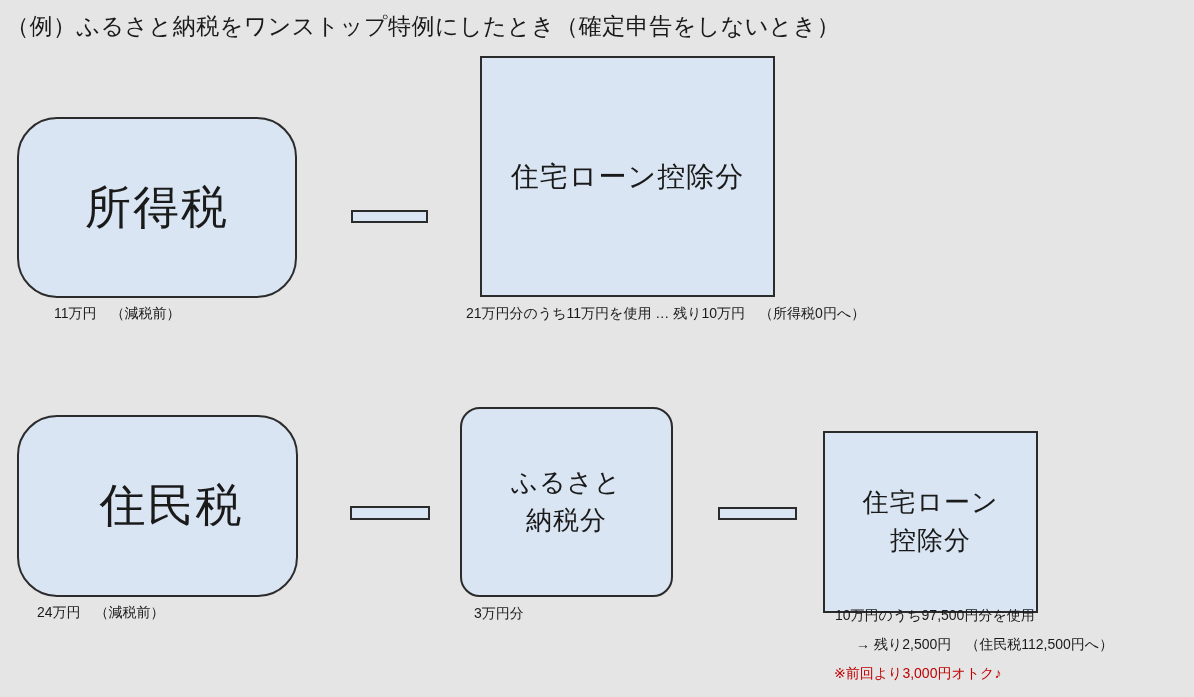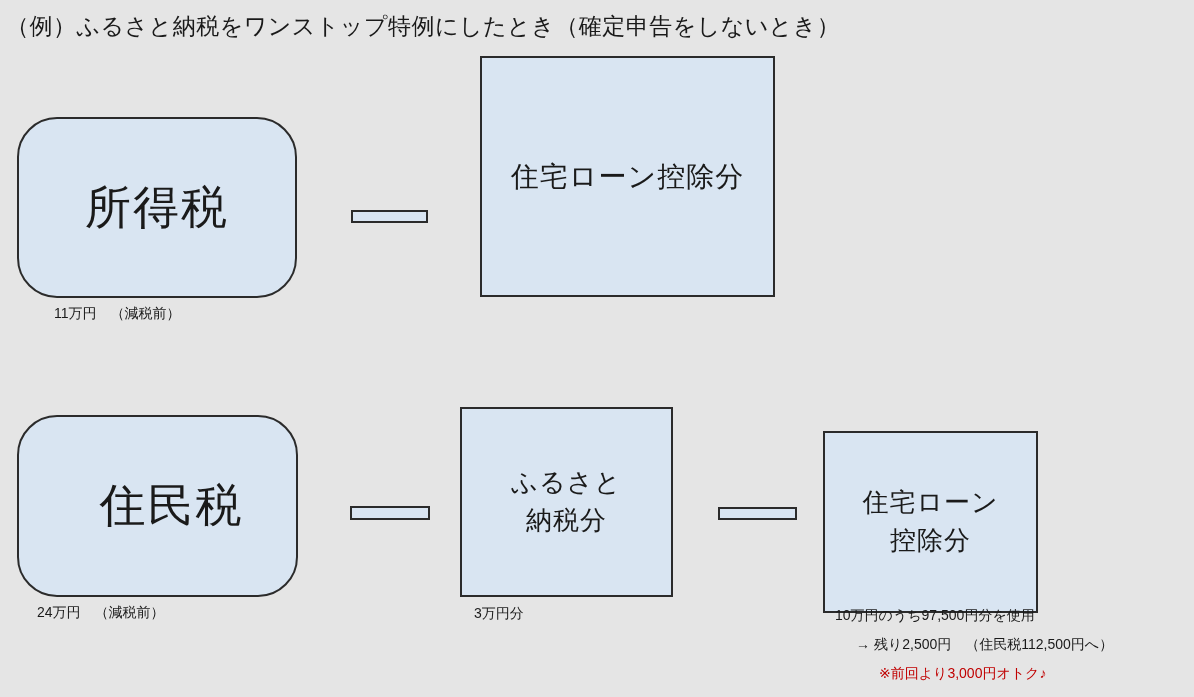--- a/index.html
+++ b/index.html
@@ -75,41 +75,42 @@
   <div class="box rounded box-label-xl" style="left:17px; top:117px; width:280px; height:181px;">
     <span>所得税</span>
   </div>
   <div class="caption" style="left:54px; top:305px;">11万円　（減税前）</div>
 
   <div class="minus-bar" style="left:351px; top:210px; width:77px; height:13px;"></div>
 
   <div class="box box-label-lg" style="left:480px; top:56px; width:295px; height:241px;">
     <span>住宅ローン控除分</span>
   </div>
+  <div class="caption" style="left:466px; top:305px;">21万円分のうち11万円を使用 … 残り10万円　（所得税0円へ）</div>
 
   <div class="box rounded box-label-xl" style="left:17px; top:415px; width:281px; height:182px;padding-left:28px;">
     <span>住民税</span>
   </div>
   <div class="caption" style="left:37px; top:604px;">24万円　（減税前）</div>
 
   <div class="minus-bar" style="left:350px; top:506px; width:80px; height:14px;"></div>
 
-  <div class="box box-label-md" style="left:460px; top:407px; width:213px; height:190px;">
+  <div class="box box-label-md" style="left:460px; top:407px; width:213px; height:190px;border-radius:20px;">
     <span>
       <span>ふるさと</span><br>
       <span>納税分</span>
     </span>
   </div>
   <div class="caption" style="left:474px; top:605px;">3万円分</div>
 
   <div class="minus-bar" style="left:718px; top:507px; width:79px; height:13px;"></div>
 
   <div class="box box-label-md" style="left:823px; top:431px; width:215px; height:182px;">
     <span>
       <span>住宅ローン</span><br>
       <span>控除分</span>
     </span>
   </div>
   <div class="caption" style="left:835px; top:607px;">10万円のうち97,500円分を使用</div>
   <div class="caption" style="left:856px; top:636px;">→ 残り2,500円　（住民税112,500円へ）</div>
-  <div class="caption caption-red" style="left:879px; top:665px;">※前回より3,000円オトク♪</div>
+  <div class="caption caption-red" style="left:834px; top:665px;">※前回より3,000円オトク♪</div>
 
 </div>
 
 </body></html>

